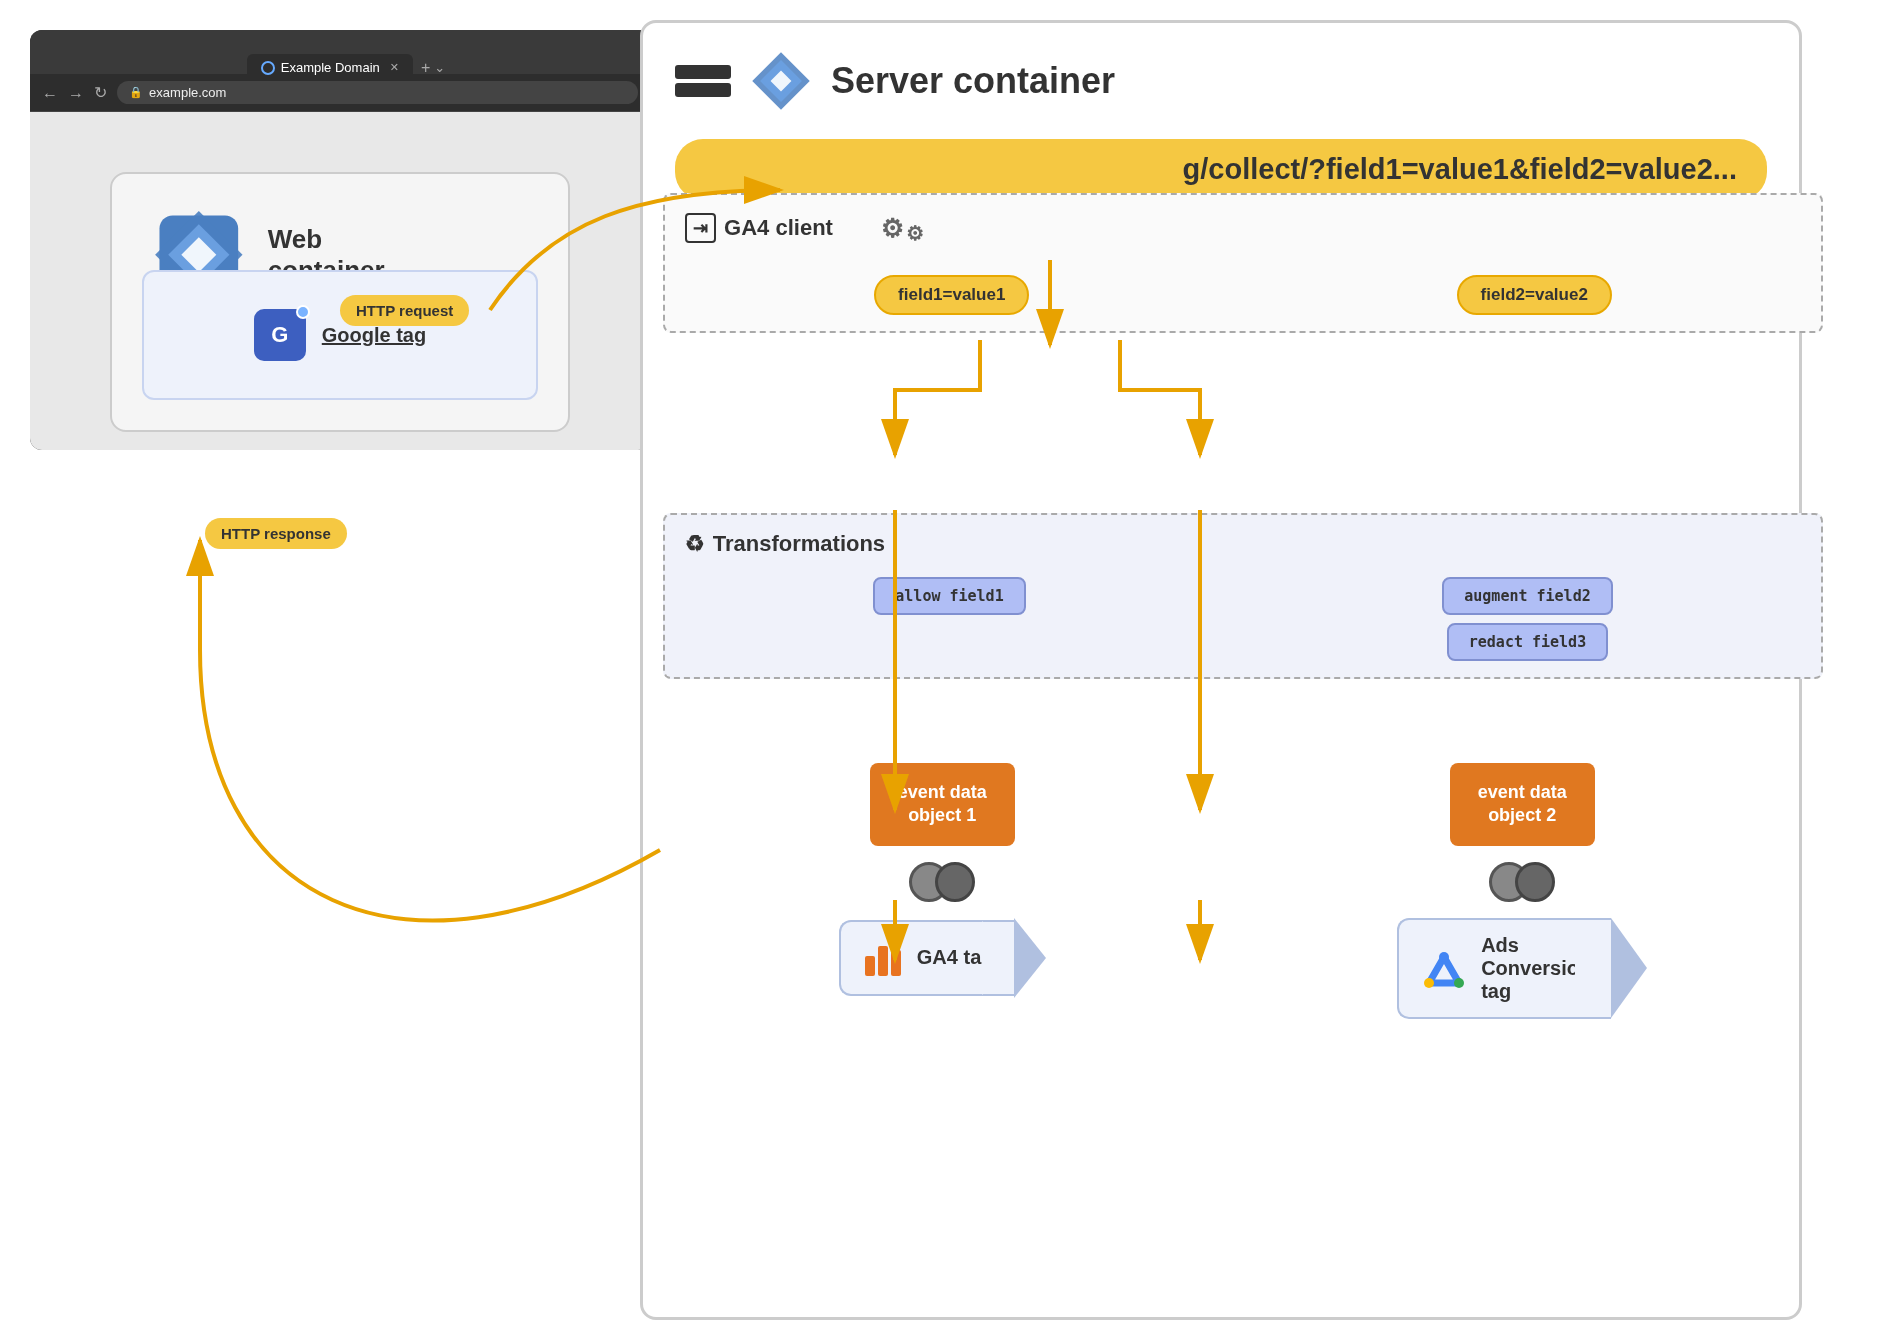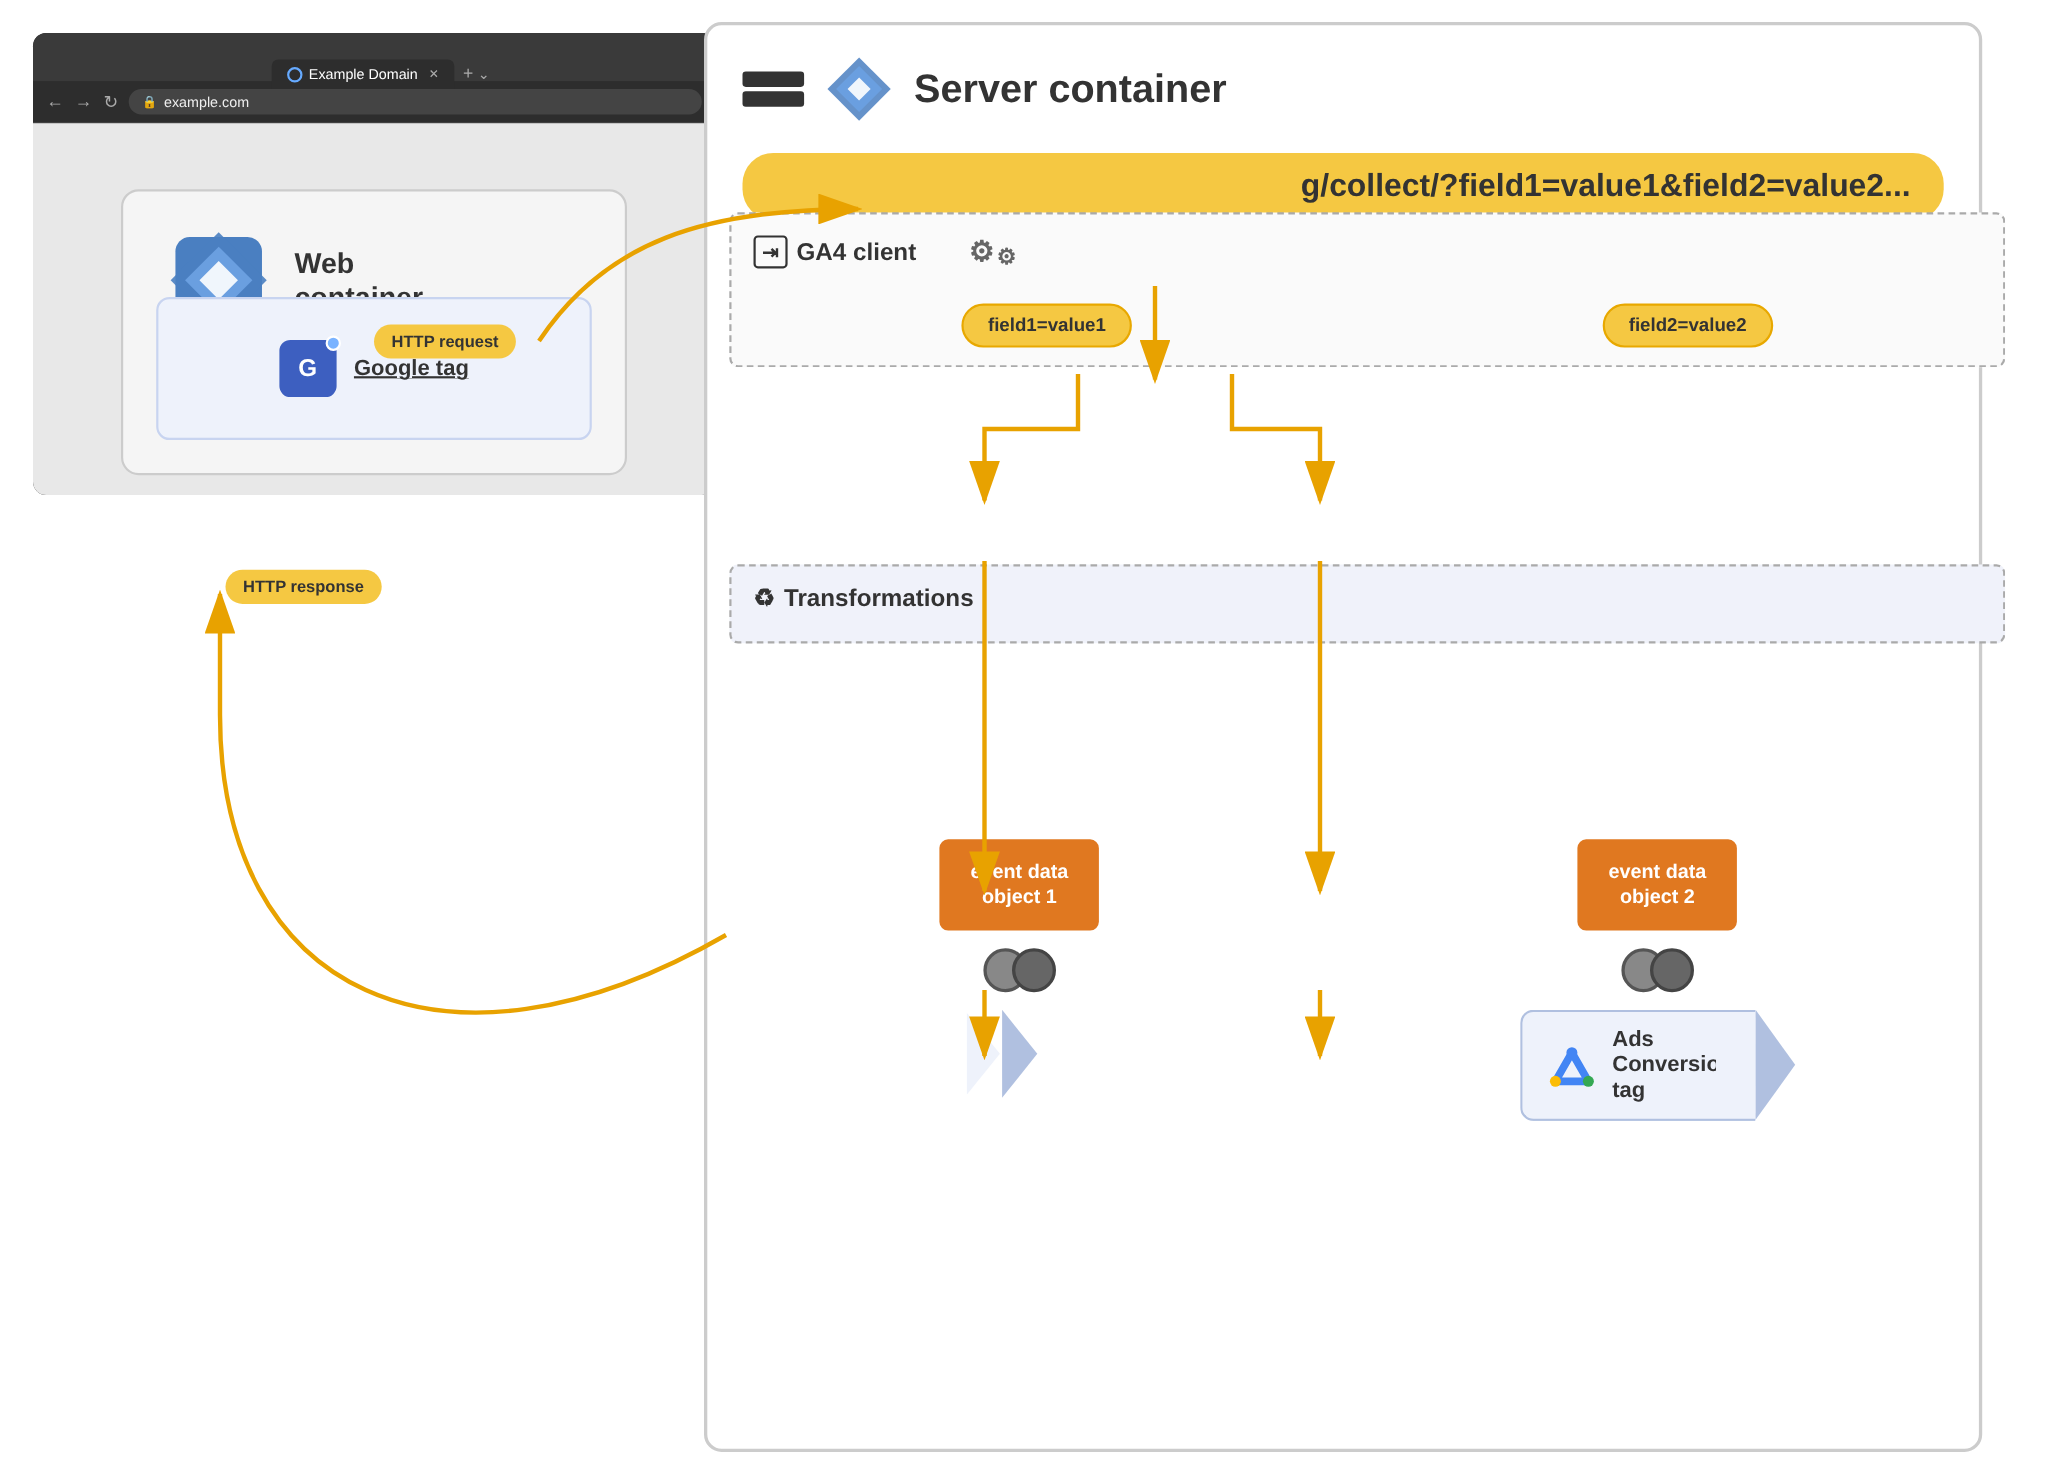--- a/index.html
+++ b/index.html
@@ -424,34 +424,52 @@
       <div class="field-pill">field1=value1</div>
       <div class="field-pill">field2=value2</div>
     </div>
   </div>
 
   <div class="transformations-section">
     <div class="section-title">
       <span style="font-size:22px;">♻</span>
       <span>Transformations</span>
     </div>
+    <div class="transform-inner">
+      <div class="transform-col">
+        <div class="rule-pill">allow field1</div>
+      </div>
+      <div class="transform-col">
+        <div class="rule-pill">augment field2</div>
+        <div class="rule-pill">redact field3</div>
+      </div>
+    </div>
   </div>
 
   <div class="bottom-area">
     <div class="bottom-cols">
 
       <div class="bottom-col">
         <div class="event-data-box">event data<br>object 1</div>
 
         <div style="display:flex;align-items:center;">
           <div style="width:40px;height:40px;border-radius:50%;background:#888;border:3px solid #555;"></div>
           <div style="width:40px;height:40px;border-radius:50%;background:#666;border:3px solid #444;margin-left:-14px;"></div>
         </div>
 
         <div class="arrow-shape-tag">
+          <div class="arrow-shape-body">
+
+            <svg width="44" height="44" viewBox="0 0 44 44">
+              <rect x="4" y="20" width="10" height="20" rx="2" fill="#e87320"></rect>
+              <rect x="17" y="10" width="10" height="30" rx="2" fill="#e87320"></rect>
+              <rect x="30" y="14" width="10" height="26" rx="2" fill="#e87320"></rect>
+            </svg>
+            <span class="tag-label">GA4 tag</span>
+          </div>
           <div style="position:relative;">
             <div style="width:0;height:0;border-top:40px solid transparent;border-bottom:40px solid transparent;border-left:32px solid #b0c0e0;"></div>
             <div style="position:absolute;top:3px;left:-32px;width:0;height:0;border-top:37px solid transparent;border-bottom:37px solid transparent;border-left:30px solid #eef2fb;"></div>
           </div>
         </div>
       </div>
 
       <div class="bottom-col">
         <div class="event-data-box">event data<br>object 2</div>
 

